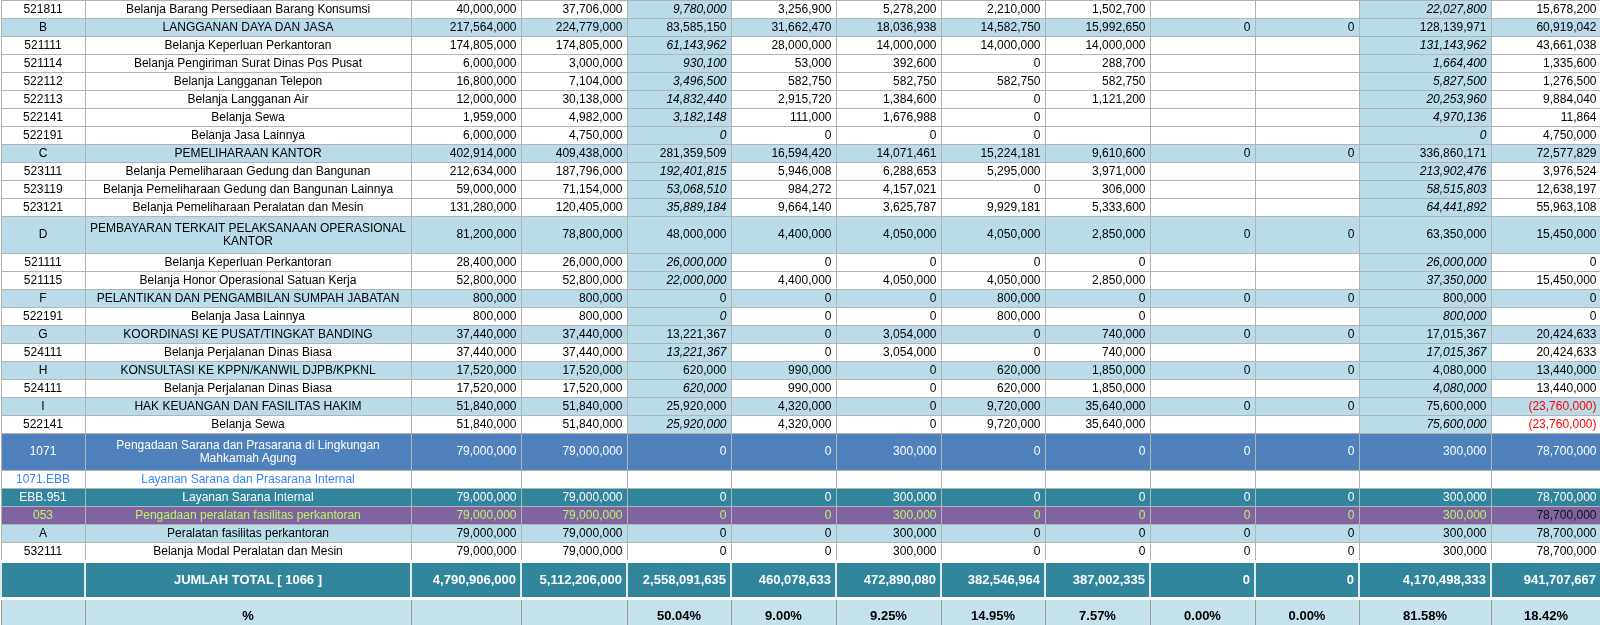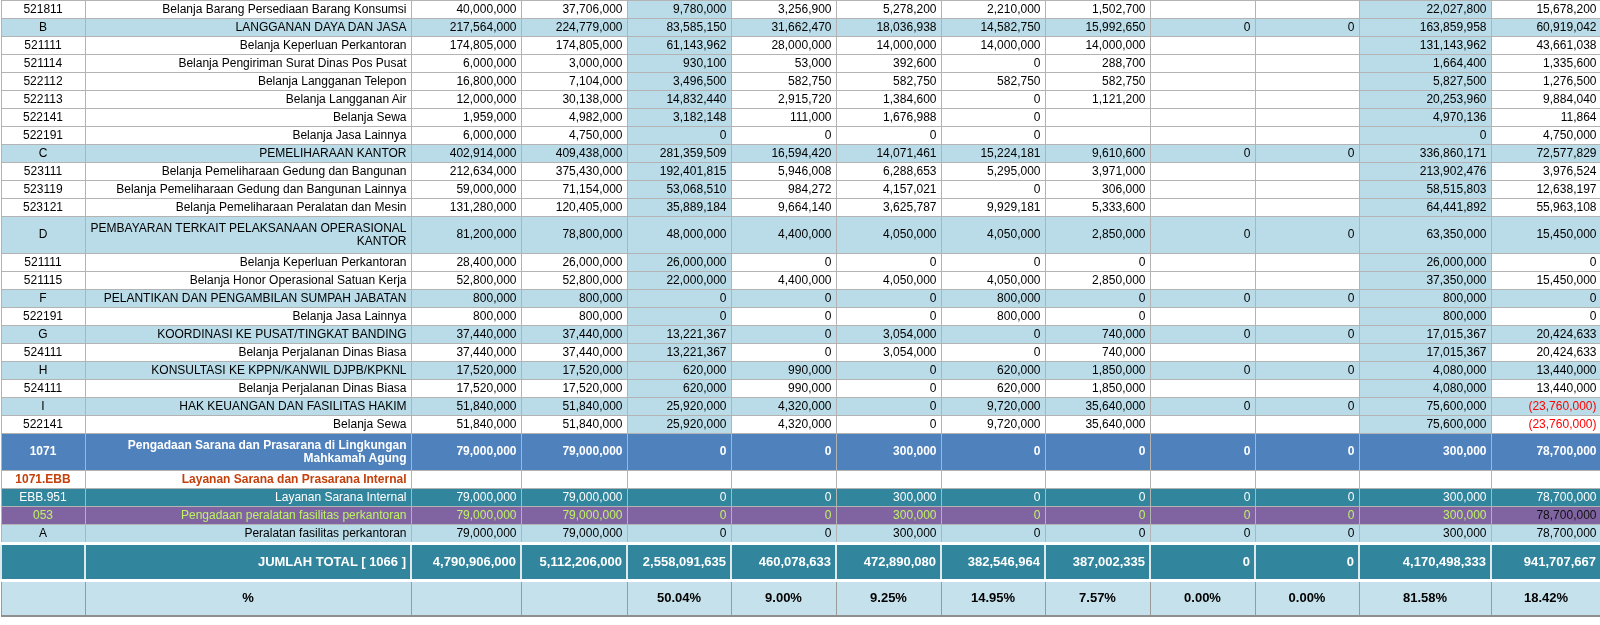--- a/index.html
+++ b/index.html
@@ -1,28 +1,28 @@
 <!DOCTYPE html>
 <html><head>
 <meta charset="utf-8">
 <style>
   html,body{margin:0;padding:0;background:#ffffff;}
   body{font-family:"Liberation Sans", sans-serif; font-size:12px; color:#000;}
   table{border-collapse:collapse; table-layout:fixed; width:1600px;}
   td{border:1px solid #b3b3b3; padding:0 4px; overflow:hidden; white-space:nowrap; height:17px; line-height:1.1;}
   td.wrap{white-space:normal;}
   td.code{text-align:center;}
-  td.desc{text-align:right;}
+  td.desc{text-align:center;}
   td.num{text-align:right;}
   tr.detail td{background:#ffffff;}
-  tr.detail td.shaded{background:#b9dce8;}
+  tr.detail td.shaded{background:#b9dce8;font-style:italic;}
   tr.section td{background:#b9dce8;}
   tr.tall td{height:36px;}
-  tr.program td{background:#4f81bd; color:#ffffff; font-weight:bold;}
-  tr.subprogram td{background:#ffffff; color:#c2410c; font-weight:bold;margin-left:44px;}
+  tr.program td{background:#4f81bd; color:#ffffff; font-weight:normal;}
+  tr.subprogram td{background:#ffffff; color:#3b82f6; font-weight:normal;margin-left:44px;}
   tr.output td{background:#31859c; color:#ffffff;margin-top:6px;}
   tr.suboutput td{background:#8064a2; color:#bef264;}
   tr.suboutput td.dark{color:#111111;}
   tr.component td{background:#b9dce8; color:#000;}
   tr.total td{background:#31859c; color:#ffffff; font-weight:bold; height:34px; font-size:13px;
               border-top:3px solid #ffffff; border-bottom:3px solid #ffffff;
               border-left:2px solid #dfe8ea; border-right:2px solid #dfe8ea;}
   tr.total td.desc{}
   tr.percent td{background:#c5e1eb; color:#000; font-weight:bold; height:33px; font-size:13px;
                 border-bottom:2px solid #8f8f8f; border-left:1px solid #9a9a9a; border-right:1px solid #9a9a9a;}
@@ -70,21 +70,21 @@
         <td class="desc wrap">LANGGANAN DAYA DAN JASA</td>
         <td class="num">217,564,000</td>
         <td class="num">224,779,000</td>
         <td class="num">83,585,150</td>
         <td class="num">31,662,470</td>
         <td class="num">18,036,938</td>
         <td class="num">14,582,750</td>
         <td class="num">15,992,650</td>
         <td class="num">0</td>
         <td class="num">0</td>
-        <td class="num">163,859,958</td>
+        <td class="num">128,139,971</td>
         <td class="num">60,919,042</td>
       </tr>
       <tr class="detail">
         <td class="code">521111</td>
         <td class="desc wrap">Belanja Keperluan Perkantoran</td>
         <td class="num">174,805,000</td>
         <td class="num">174,805,000</td>
         <td class="num shaded">61,143,962</td>
         <td class="num">28,000,000</td>
         <td class="num">14,000,000</td>
@@ -182,21 +182,21 @@
         <td class="num">9,610,600</td>
         <td class="num">0</td>
         <td class="num">0</td>
         <td class="num">336,860,171</td>
         <td class="num">72,577,829</td>
       </tr>
       <tr class="detail">
         <td class="code">523111</td>
         <td class="desc wrap">Belanja Pemeliharaan Gedung dan Bangunan</td>
         <td class="num">212,634,000</td>
-        <td class="num">375,430,000</td>
+        <td class="num">187,796,000</td>
         <td class="num shaded">192,401,815</td>
         <td class="num">5,946,008</td>
         <td class="num">6,288,653</td>
         <td class="num">5,295,000</td>
         <td class="num">3,971,000</td>
         <td class="num"></td>
         <td class="num"></td>
         <td class="num shaded">213,902,476</td>
         <td class="num">3,976,524</td>
       </tr>
@@ -463,20 +463,35 @@
         <td class="num">0</td>
         <td class="num">0</td>
         <td class="num">300,000</td>
         <td class="num">0</td>
         <td class="num">0</td>
         <td class="num">0</td>
         <td class="num">0</td>
         <td class="num">300,000</td>
         <td class="num">78,700,000</td>
       </tr>
+      <tr class="detail">
+        <td class="code">532111</td>
+        <td class="desc wrap">Belanja Modal Peralatan dan Mesin</td>
+        <td class="num">79,000,000</td>
+        <td class="num">79,000,000</td>
+        <td class="num">0</td>
+        <td class="num">0</td>
+        <td class="num">300,000</td>
+        <td class="num">0</td>
+        <td class="num">0</td>
+        <td class="num">0</td>
+        <td class="num">0</td>
+        <td class="num">300,000</td>
+        <td class="num">78,700,000</td>
+      </tr>
       <tr class="total tall">
         <td class="code"></td>
         <td class="desc wrap">JUMLAH TOTAL [ 1066 ]</td>
         <td class="num">4,790,906,000</td>
         <td class="num">5,112,206,000</td>
         <td class="num">2,558,091,635</td>
         <td class="num">460,078,633</td>
         <td class="num">472,890,080</td>
         <td class="num">382,546,964</td>
         <td class="num">387,002,335</td>

